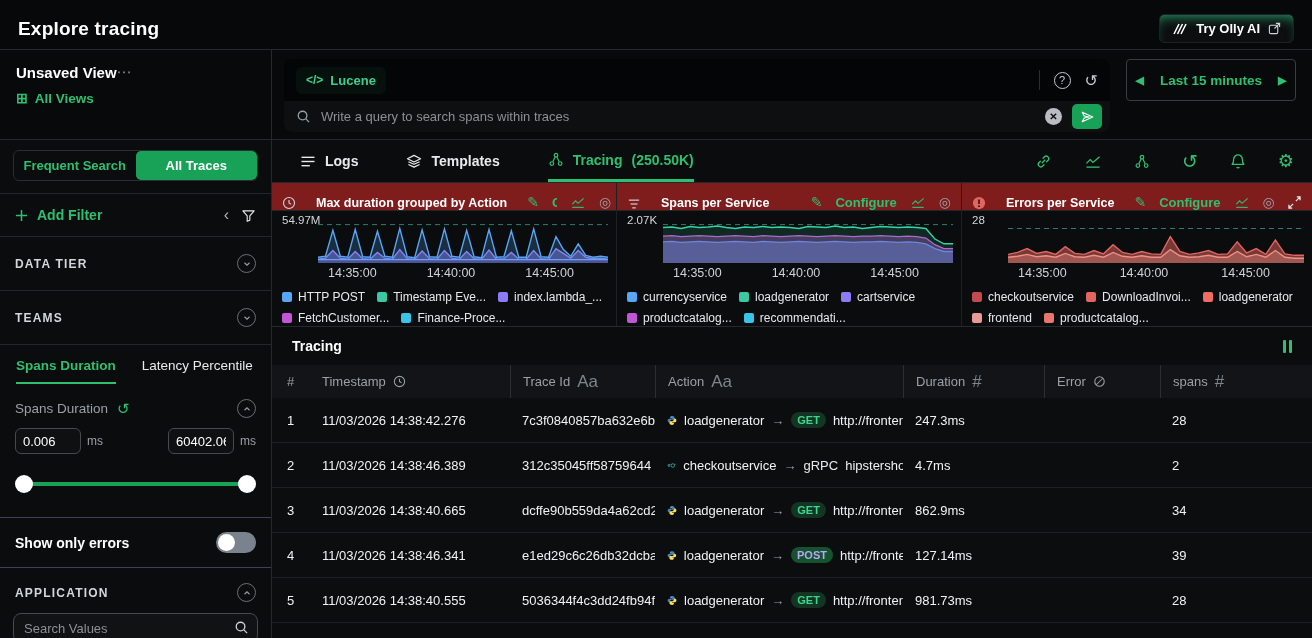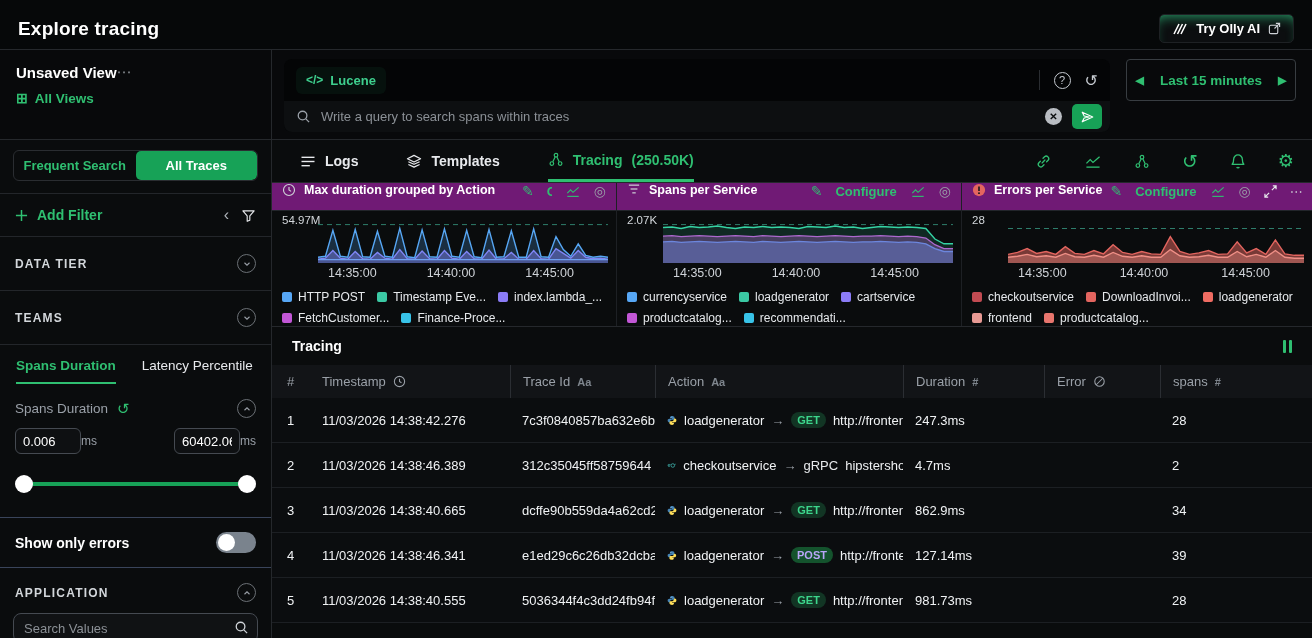--- a/index.html
+++ b/index.html
@@ -70,21 +70,21 @@
                  align-items:center; justify-content:center; cursor:pointer; }
   .dur-sec { border-bottom:1px solid #39445a; }
   .dur-tabs { display:flex; gap:26px; padding:13px 16px 0; }
   .dur-tab { font-size:13.5px; padding-bottom:9px; cursor:pointer; }
   .dur-tab.active { color:#2fbf71; font-weight:700; border-bottom:2px solid #2fbf71; }
   .dur-tab.idle { color:#e8eaed; }
   .dur-label-row { display:flex; align-items:center; justify-content:space-between; padding:15px 15px 0; }
   .dur-label { display:flex; align-items:center; gap:9px; color:#9aa0a8; font-size:13.5px; }
   .reset-ico { color:#2fbf71; font-size:15px; cursor:pointer; }
   .dur-inputs { display:flex; align-items:center; justify-content:space-between; padding:10px 15px 0; }
-  .dur-group { display:flex; align-items:center; }
+  .dur-group { display:flex; align-items:center; gap:6px; }
   .dur-input { width:66px; height:26px; background:#0e1012; border:1px solid #454a51; border-radius:6px;
                color:#fff; font-size:13px; padding:0 7px; outline:none; font-family:"Liberation Sans",sans-serif; }
   .unit { color:#9aa0a8; font-size:12px; }
   .slider-wrap { position:relative; margin:21px 15px 24px; height:18px; }
   .slider-track { position:absolute; top:7px; left:4px; right:4px; height:4px; border-radius:2px; background:#17a257; }
   .slider-handle { position:absolute; top:0; width:18px; height:18px; border-radius:50%; background:#fff; cursor:pointer; }
   .sh-left { left:0; } .sh-right { right:0; }
   .errors-sec { border-bottom:1px solid #39445a; }
   .errors-row { display:flex; align-items:center; justify-content:space-between; padding:14px 15px; }
   .errors-label { color:#fff; font-size:14px; font-weight:600; }
@@ -104,22 +104,22 @@
          margin-right:48px; cursor:pointer; }
   .tab.active { color:#2fbf71; border-bottom:3px solid #2fbf71; }
   .tab .cnt { font-weight:600; }
   .toolbar-icons { margin-left:auto; display:flex; align-items:center; gap:32px; color:#2fbf71; }
   .toolbar-icons span { cursor:pointer; display:flex; align-items:center; font-size:16px; }
 
   .charts-row { display:flex; height:144px; border-bottom:1px solid #25282c; }
   .panel { display:flex; flex-direction:column; border-right:1px solid #1d2024; overflow:hidden; min-width:0; }
   .panel:last-child { border-right:none; }
   .p1 { width:345px; } .p2 { width:345px; } .p3 { flex:1; }
-  .panel-header { height:28px; background:#701a75; border-bottom:1px solid #22252a; display:flex;
-                  align-items:flex-start; gap:8px; padding:0 10px; flex-shrink:0; }
+  .panel-header { height:28px; background:#7f1d1d; border-bottom:1px solid #22252a; display:flex;
+                  align-items:flex-end; gap:20px; padding:0 10px; flex-shrink:0; }
   .panel-title { font-size:12.5px; font-weight:700; color:#fff; white-space:nowrap; }
   .ph-icons { margin-left:auto; display:flex; align-items:center; gap:13px; }
   .pencil-ico { color:#2fbf71; font-size:14px; cursor:pointer; }
   .configure { color:#2fbf71; font-size:13px; font-weight:600; cursor:pointer; white-space:nowrap; }
   .configure.clip { max-width:5px; overflow:hidden; display:inline-block; }
   .target-ico { color:#9aa0a8; font-size:14px; cursor:pointer; }
   .dots-ico { color:#cfd3d8; font-size:13px; cursor:pointer; }
   .chart-area { position:relative; height:54px; flex-shrink:0; }
   .ymax { position:absolute; top:3px; left:10px; font-size:11.5px; color:#d3d7db; }
   .spark { position:absolute; left:46px; right:8px; top:4px; bottom:2px; width:calc(100% - 54px); height:48px; }
@@ -133,21 +133,21 @@
 
   
   .table-title-row { height:38px; display:flex; align-items:center; justify-content:space-between; padding:0 20px; }
   .table-title { font-size:14px; font-weight:700; color:#fff; }
   .pause-ico { display:flex; gap:3px; cursor:pointer; }
   .pause-ico i { width:3px; height:13px; background:#2fbf71; border-radius:1px; }
   .tgrid { display:grid; grid-template-columns:38px 200px 145px 248px 141px 116px 1fr; align-items:center; }
   .thead { height:33px; background:#121417; color:#9aa0a8; font-size:13px; }
   .thead .cell { display:flex; align-items:center; gap:7px; padding-left:12px; height:100%; }
   .thead .cell.bl { border-left:1px solid #2b2e33; }
-  .aa { font-size:11px; color:#7e858d;font-weight:bold; }
+  .aa { font-size:17px; color:#7e858d; }
   .trow { height:45px; background:#0b0d0f; border-bottom:1px solid #1c1f23; font-size:13px; color:#f0f2f4; cursor:pointer; }
   .trow .cell { padding-left:12px; overflow:hidden; white-space:nowrap; }
   .trow .idx { padding-left:15px; }
   .action-cell { display:flex; align-items:center; gap:7px; }
   .arrow { color:#9aa0a8; font-size:13px; }
   .badge { font-size:11px; font-weight:700; padding:2px 6px; border-radius:8px;text-align:center; }
   .badge.get { background:#123524; color:#3dd68c; }
   .badge.post { background:#14532d; color:#b9a6f8; }
   .grpc { color:#e8eaed; font-size:13px; }
   .svc { font-weight:400; }

